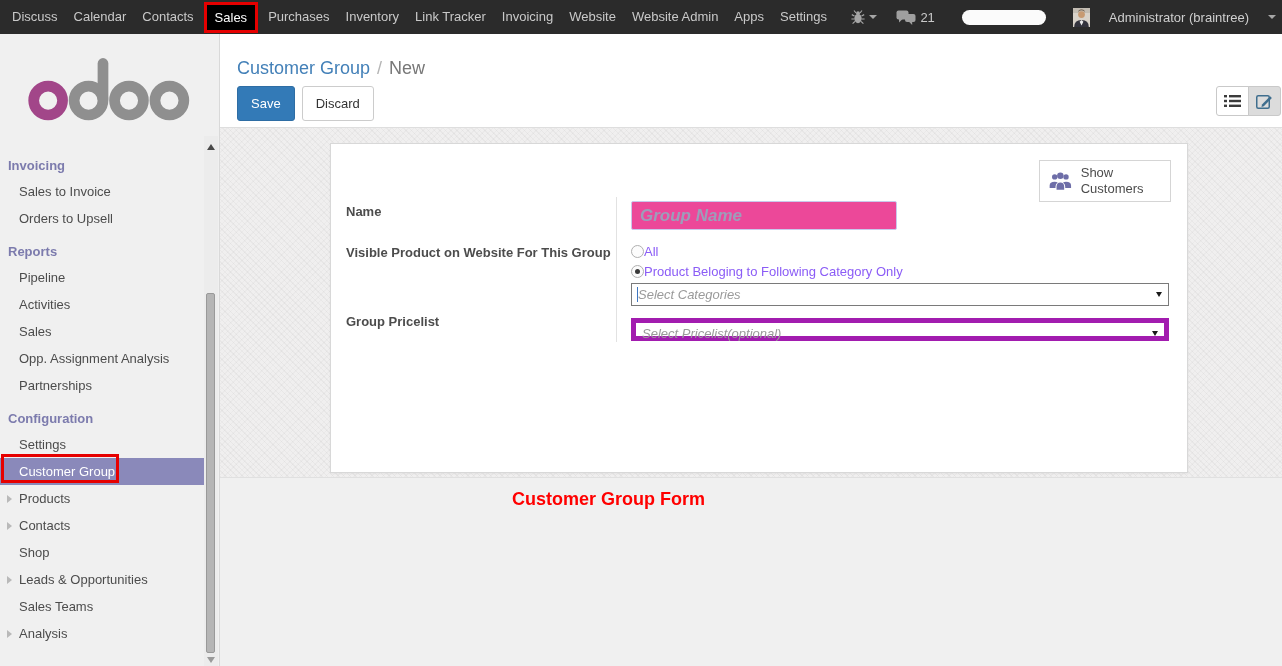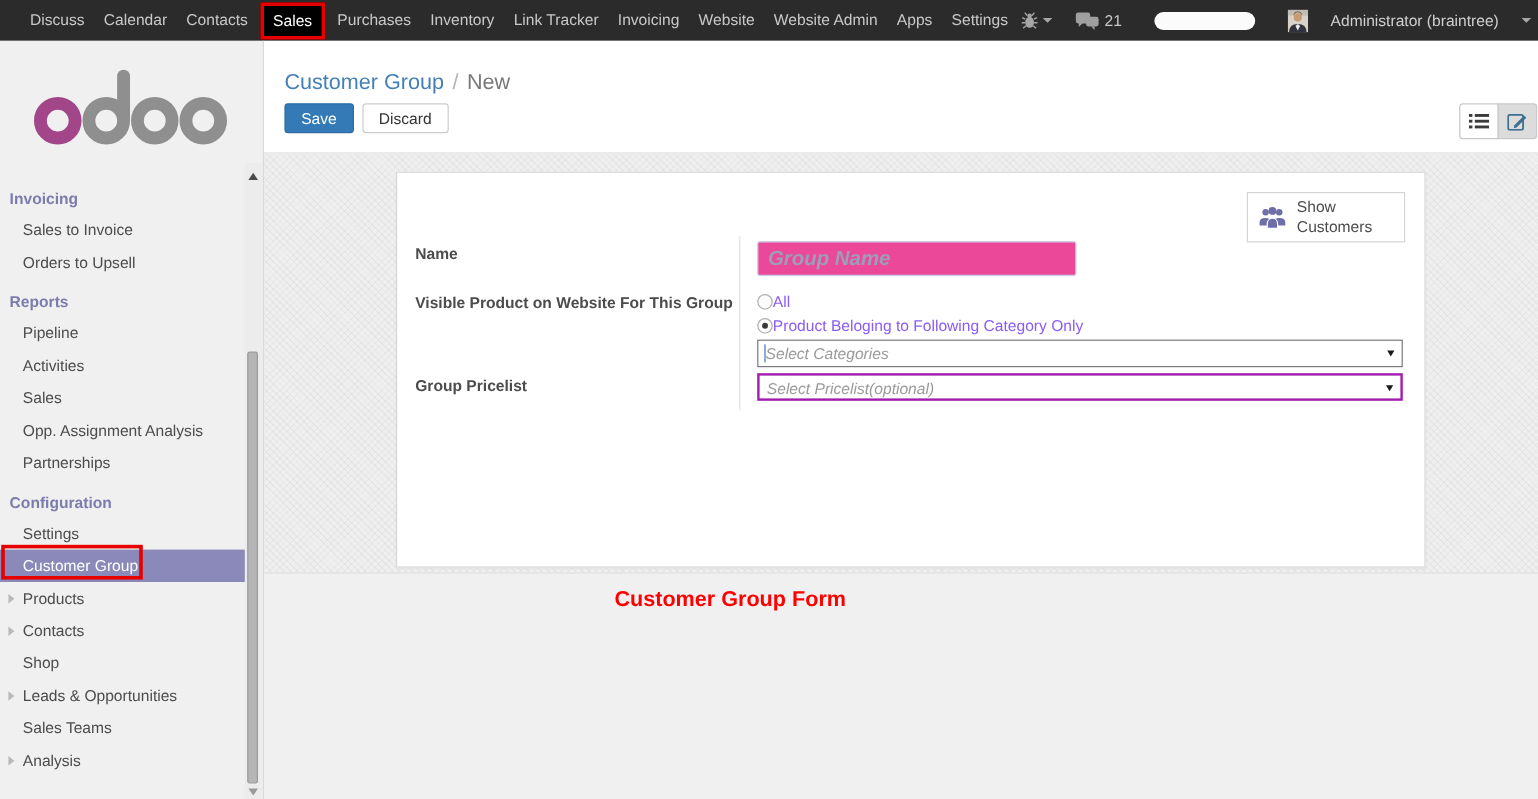--- a/index.html
+++ b/index.html
@@ -3,21 +3,21 @@
 <meta charset="utf-8">
 <style>
   * { box-sizing: border-box; }
   html,body { margin:0; padding:0; }
   body { font-family:"Liberation Sans", sans-serif; background:#e9e9e9; }
   #screen { position:relative; width:1282px; height:666px; overflow:hidden; background:#f0f0f0; }
 
   
   .topbar { position:absolute; left:0; top:0; width:1282px; height:34px; background:#2b2b2b;
             display:flex; align-items:center; justify-content:space-between; }
-  .topbar-menu { display:flex; align-items:center; height:34px; padding-left:17px; }
+  .topbar-menu { display:flex; align-items:center; height:34px; padding-left:4px; }
   .nav-item { color:#c9c9c9; font-size:13px; padding:0 8px; line-height:34px; white-space:nowrap; cursor:pointer; }
   .nav-item.annotated { background:#000; border:3px solid #e60000; color:#fff; line-height:normal;
                         padding:5px 8px; margin:0 2px; }
   .topbar-right { display:flex; align-items:center; gap:19px; padding-right:6px; }
   .icon-group { display:flex; align-items:center; gap:4px; cursor:pointer; }
   .msg-count { color:#c9c9c9; font-size:13px; }
   .caret-down { width:0; height:0; border-left:4px solid transparent; border-right:4px solid transparent;
                 border-top:4px solid #a6a6a6; display:inline-block; }
   .progress-pill { width:84px; height:15px; background:#fbfbfb; border-radius:8px; overflow:hidden; margin:0 8px; }
   .progress-fill { width:14px; height:15px; background:#26b99a; border-radius:8px 0 0 8px; }
@@ -47,21 +47,21 @@
 
   
   .main { position:absolute; left:220px; top:34px; width:1062px; height:632px; }
   .control-panel { position:absolute; left:0; top:0; width:1062px; height:94px; background:#fff;
                    border-bottom:1px solid #dedede; }
   .breadcrumb { position:absolute; left:17px; top:24px; font-size:18px; }
   .bc-link { color:#4380b8; cursor:pointer; }
   .bc-sep { color:#b5b5b5; margin:0 7px; }
   .bc-current { color:#777; }
   .cp-buttons { position:absolute; left:17px; top:52px; display:flex; gap:7px; }
-  .btn { font-family:"Liberation Sans",sans-serif; font-size:13px; padding:4px 13px; border-radius:3px; cursor:pointer; }
+  .btn { font-family:"Liberation Sans",sans-serif; font-size:13px; padding:9px 13px; border-radius:3px; cursor:pointer; }
   .btn-save { background:#337ab7; border:1px solid #2e6da4; color:#fff; }
   .btn-discard { background:#fff; border:1px solid #ccc; color:#333; }
   .view-switcher { position:absolute; right:1px; top:52px; display:flex; }
   .vs-btn { width:33px; height:30px; background:#fff; border:1px solid #c9c9c9; display:flex;
             align-items:center; justify-content:center; cursor:pointer; padding:0; }
   .vs-btn:first-child { border-radius:3px 0 0 3px; }
   .vs-btn:last-child { border-radius:0 3px 3px 0; margin-left:-1px; }
   .vs-btn.active { background:#dcdcdc; }
 
   
@@ -87,21 +87,21 @@
                 font-family:"Liberation Sans",sans-serif; }
   .name-input::placeholder { color:#9d9dba; font-style:italic; font-weight:bold; opacity:1; }
   .radios { position:absolute; left:300px; top:100px; }
   .radio-row { display:flex; align-items:center; margin-bottom:5px; cursor:pointer; }
   .radio { width:13px; height:13px; border:1px solid #b0b0b0; border-radius:50%; background:#fcfcfc;
            display:inline-flex; align-items:center; justify-content:center; }
   .radio.checked::after { content:""; width:5px; height:5px; border-radius:50%; background:#3a3a3a; }
   .radio-label { font-size:13px; color:#8b5cf6; }
   .select { position:absolute; left:300px; width:538px; height:23px; background:#fff; cursor:pointer; }
   .sel-cat { top:139px; border:1px solid #7a7a7a; }
-  .sel-price { top:167px; border:2px solid #a21caf; }
+  .sel-price { top:174px; border:5px solid #a21caf; }
   .sel-text { position:absolute; left:6px; top:0; line-height:21px; font-size:13px; font-style:italic; color:#9a9a9a; }
   .sel-caret { position:absolute; right:6px; top:8px; width:0; height:0;
                border-left:3.5px solid transparent; border-right:3.5px solid transparent; border-top:5px solid #1a1a1a; }
   .text-cursor { position:absolute; left:5px; top:3px; width:1px; height:15px; background:#3f76c0; }
 
   
   .below { position:absolute; left:0; top:445px; width:1062px; height:187px; background:#f0f0f0; }
   .caption { position:absolute; left:292px; top:10px; font-size:18px; font-weight:bold; color:#ff0000; }
 </style>
 </head>

